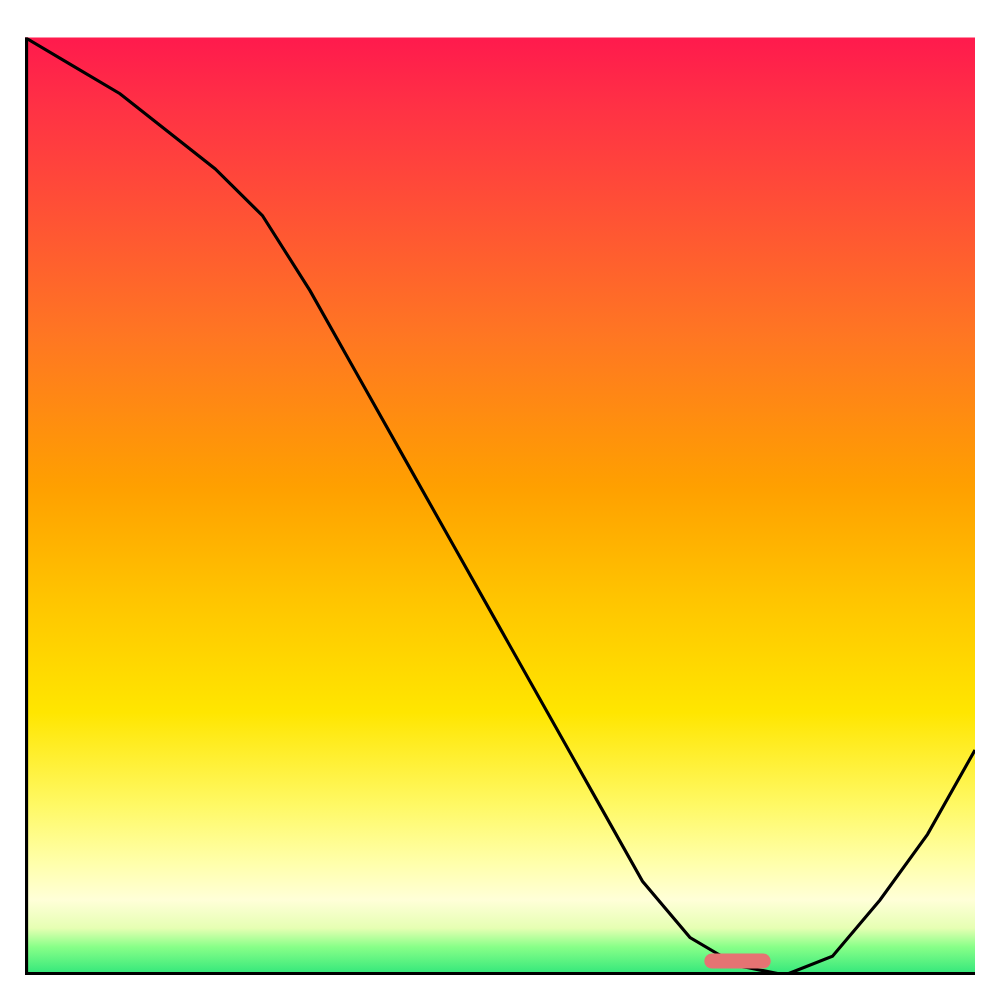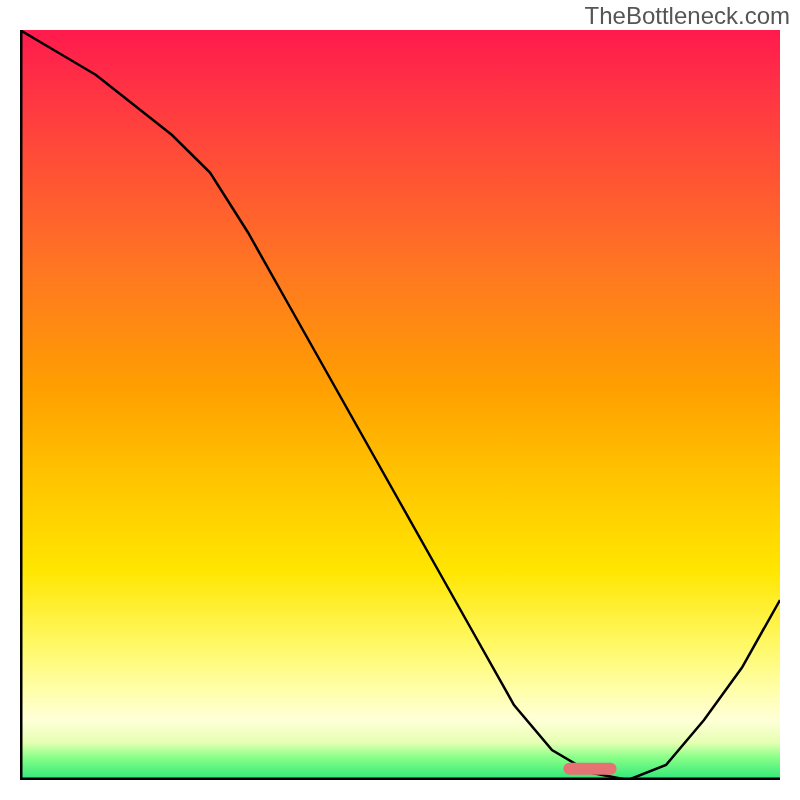--- a/index.html
+++ b/index.html
@@ -68,21 +68,20 @@
   }
   .marker {
     fill: #e57373;
     stroke: none;
   }
 </style>
 </head>
 <body>
 
 <div class="container">
-  <div class="watermark">TheBottleneck.com</div>
 
   <div class="plot-area">
     <div class="gradient-bg"></div>
 
     <svg class="axes" viewBox="0 0 760 750" preserveAspectRatio="none">
 
       <path id="curve" class="curve-path" d="M 0.0 0.0 L 38.0 22.5 L 76.0 45.0 L 114.0 75.0 L 152.0 105.0 L 190.0 142.5 L 228.0 202.5 L 266.0 270.0 L 304.0 337.5 L 342.0 405.0 L 380.0 472.5 L 418.0 540.0 L 456.0 607.5 L 494.0 675.0 L 532.0 720.0 L 570.0 742.5 L 608.0 750.0 L 646.0 735.0 L 684.0 690.0 L 722.0 637.5 L 760.0 570.0"></path>
 
       <rect id="marker" class="marker" rx="6" ry="6" height="12" x="543.4" y="732.8" width="53.2"></rect>
 

